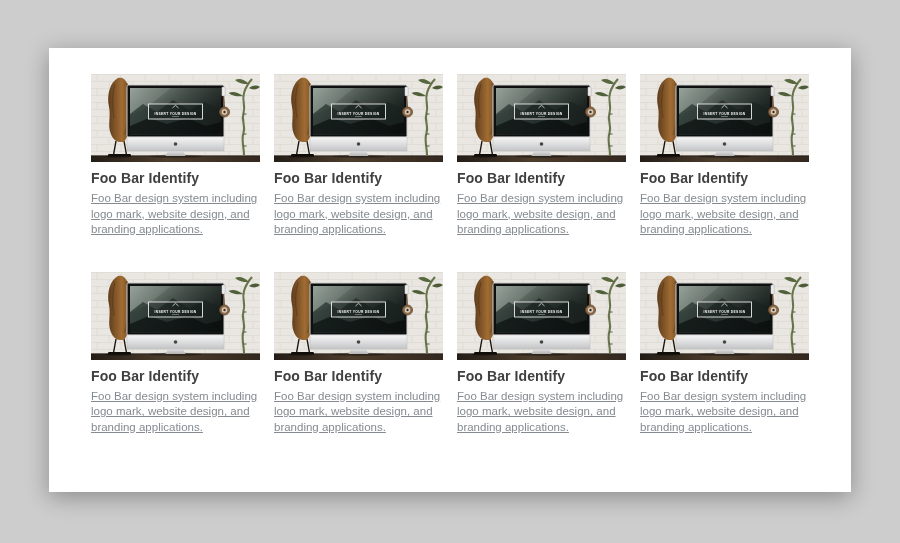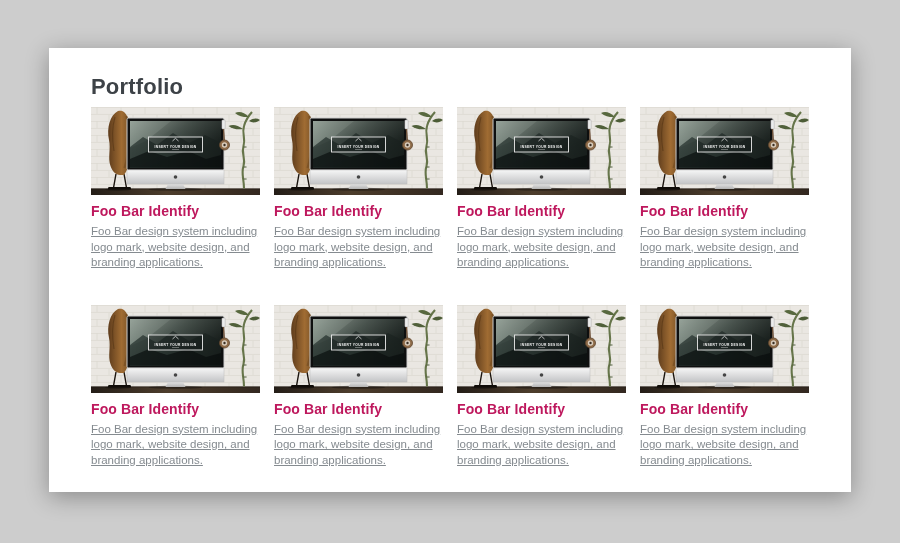--- a/index.html
+++ b/index.html
@@ -42,21 +42,21 @@
     display: block;
     cursor: pointer;
     box-shadow: inset 0 0 0 1px rgba(0,0,0,0.06);
     padding: 0; border: 0; background: none;
   }
   .thumb svg { display: block; width: 169px; height: 88px; }
   .card h3 {
     font-size: 14px;
     line-height: 17px;
     margin: 8px 0 4px 0;
-    color: #be185d;
+    color: #404040;
     font-weight: 700;
     letter-spacing: 0.1px;
   }
   .card p {
     font-size: 11.5px;
     line-height: 15.5px;
     margin: 0;
     color: #858b90;
     text-decoration: underline;
   }
@@ -102,21 +102,20 @@
     </linearGradient>
     <linearGradient id="g-wood" x1="0" y1="0" x2="1" y2="0">
       <stop offset="0" stop-color="#5e3c1c"></stop>
       <stop offset="0.55" stop-color="#a06c33"></stop>
       <stop offset="1" stop-color="#6e4a22"></stop>
     </linearGradient>
   </defs>
 </svg>
 
 <main class="sheet">
-  <h1 class="page-title">Portfolio</h1>
   <section class="grid" id="grid">
   <article class="card">
     <a class="thumb">
       <svg viewBox="0 0 169 88">
 
         <rect width="169" height="88" fill="url(#p-brick)"></rect>
 
         <g>
           <rect x="0" y="81.5" width="169" height="6.5" fill="url(#g-desk)"></rect>
           <rect x="0" y="81.5" width="169" height="0.9" fill="#1d1813" opacity="0.55"></rect>

